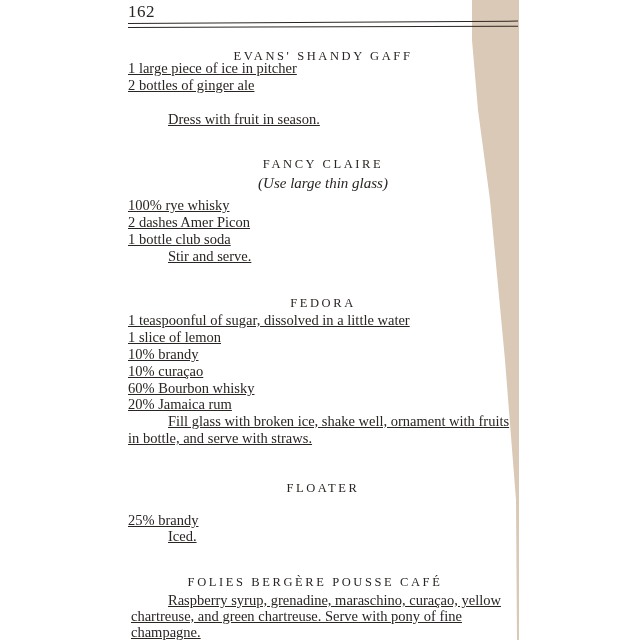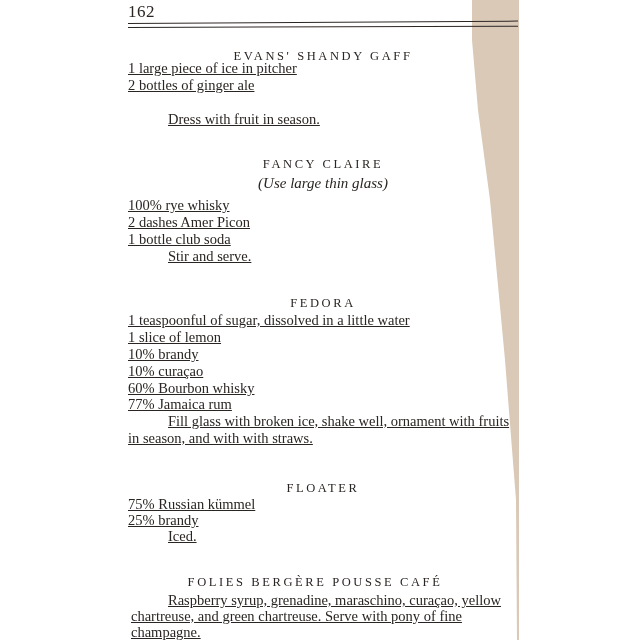--- a/index.html
+++ b/index.html
@@ -74,26 +74,25 @@
   <div class="line" style="top:214px">2 dashes Amer Picon</div>
   <div class="line" style="top:231px">1 bottle club soda</div>
   <div class="line indent" style="top:248px">Stir and serve.</div>
 
   <div class="recipe-title" style="top:296px">Fedora</div>
   <div class="line" style="top:312px">1 teaspoonful of sugar, dissolved in a little water</div>
   <div class="line" style="top:329px">1 slice of lemon</div>
   <div class="line" style="top:346px">10% brandy</div>
   <div class="line" style="top:363px">10% curaçao</div>
   <div class="line" style="top:380px">60% Bourbon whisky</div>
-  <div class="line" style="top:396px">77% Jamaica rum</div>
+  <div class="line" style="top:396px">20% Jamaica rum</div>
   <div class="line indent" style="top:413px">Fill glass with broken ice, shake well, ornament with fruits</div>
-  <div class="line" style="top:430px">in season, and with with straws.</div>
+  <div class="line" style="top:430px">in bottle, and serve with straws.</div>
 
   <div class="recipe-title" style="top:481px">Floater</div>
-  <div class="line" style="top:496px">75% Russian kümmel</div>
   <div class="line" style="top:512px">25% brandy</div>
   <div class="line indent" style="top:528px">Iced.</div>
 
   <div class="recipe-title" style="top:575px; left:120px">Folies Bergère Pousse Café</div>
   <div class="line indent" style="top:592px">Raspberry syrup, grenadine, maraschino, curaçao, yellow</div>
   <div class="line" style="top:608px; left:131px">chartreuse, and green chartreuse. Serve with pony of fine</div>
   <div class="line" style="top:624px; left:131px">champagne.</div>
 
 </div>
 

